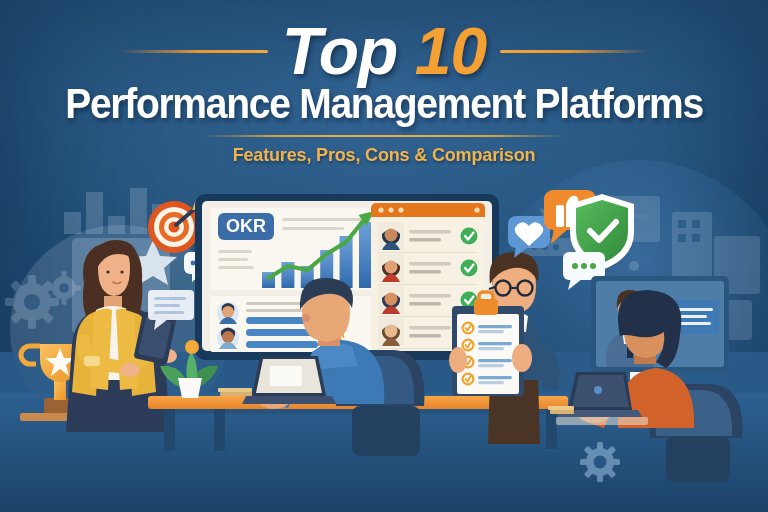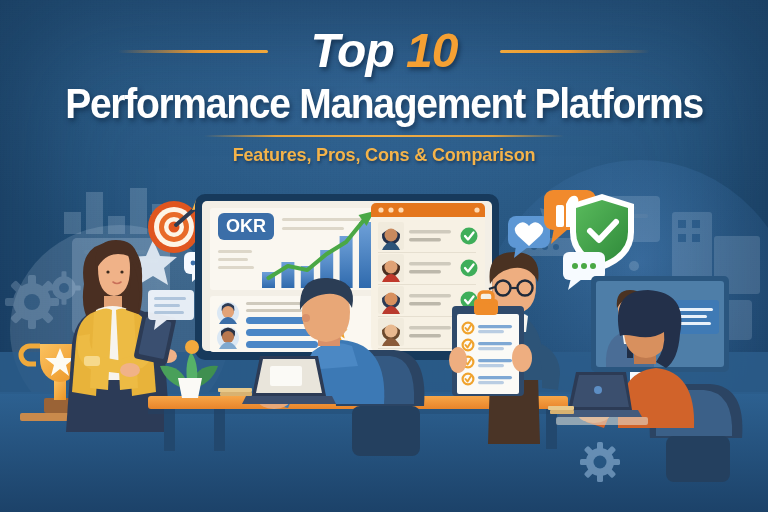--- a/index.html
+++ b/index.html
@@ -18,21 +18,21 @@
     background-image:
       repeating-linear-gradient(0deg,rgba(255,255,255,.05) 0 1px,rgba(0,0,0,0) 1px 2px),
       repeating-linear-gradient(90deg,rgba(0,0,0,.05) 0 1px,rgba(0,0,0,0) 1px 3px);
   }
   #vignette{position:absolute;inset:0;pointer-events:none;
     box-shadow:inset 0 0 120px 24px rgba(9,32,60,.45);}
 
   
   .header{position:absolute;left:0;right:0;top:0;height:180px;z-index:30;text-align:center;}
   .t1row{position:relative;height:62px;margin-top:20px;}
-  .t1{font-size:48px;font-weight:bold;font-style:italic;letter-spacing:-1px;
+  .t1{font-size:66px;font-weight:bold;font-style:italic;letter-spacing:-1px;
       line-height:62px;display:inline-block;
       text-shadow:2px 3px 4px rgba(10,30,55,.55);}
   .t1 .w{color:#ffffff;}
   .t1 .o{color:#f5a033;}
   .rule{position:absolute;top:30px;height:3px;border-radius:2px;}
   .rule.l{left:118px;width:150px;background:linear-gradient(90deg,rgba(240,160,50,0) 0%,#e9972f 55%,#f0a83c 100%);}
   .rule.r{right:118px;width:150px;background:linear-gradient(270deg,rgba(240,160,50,0) 0%,#e9972f 55%,#f0a83c 100%);}
   .t2{font-size:42px;font-weight:bold;color:#ffffff;line-height:48px;
       letter-spacing:-1.4px;margin-top:-2px;
       text-shadow:2px 3px 5px rgba(10,30,55,.55);

